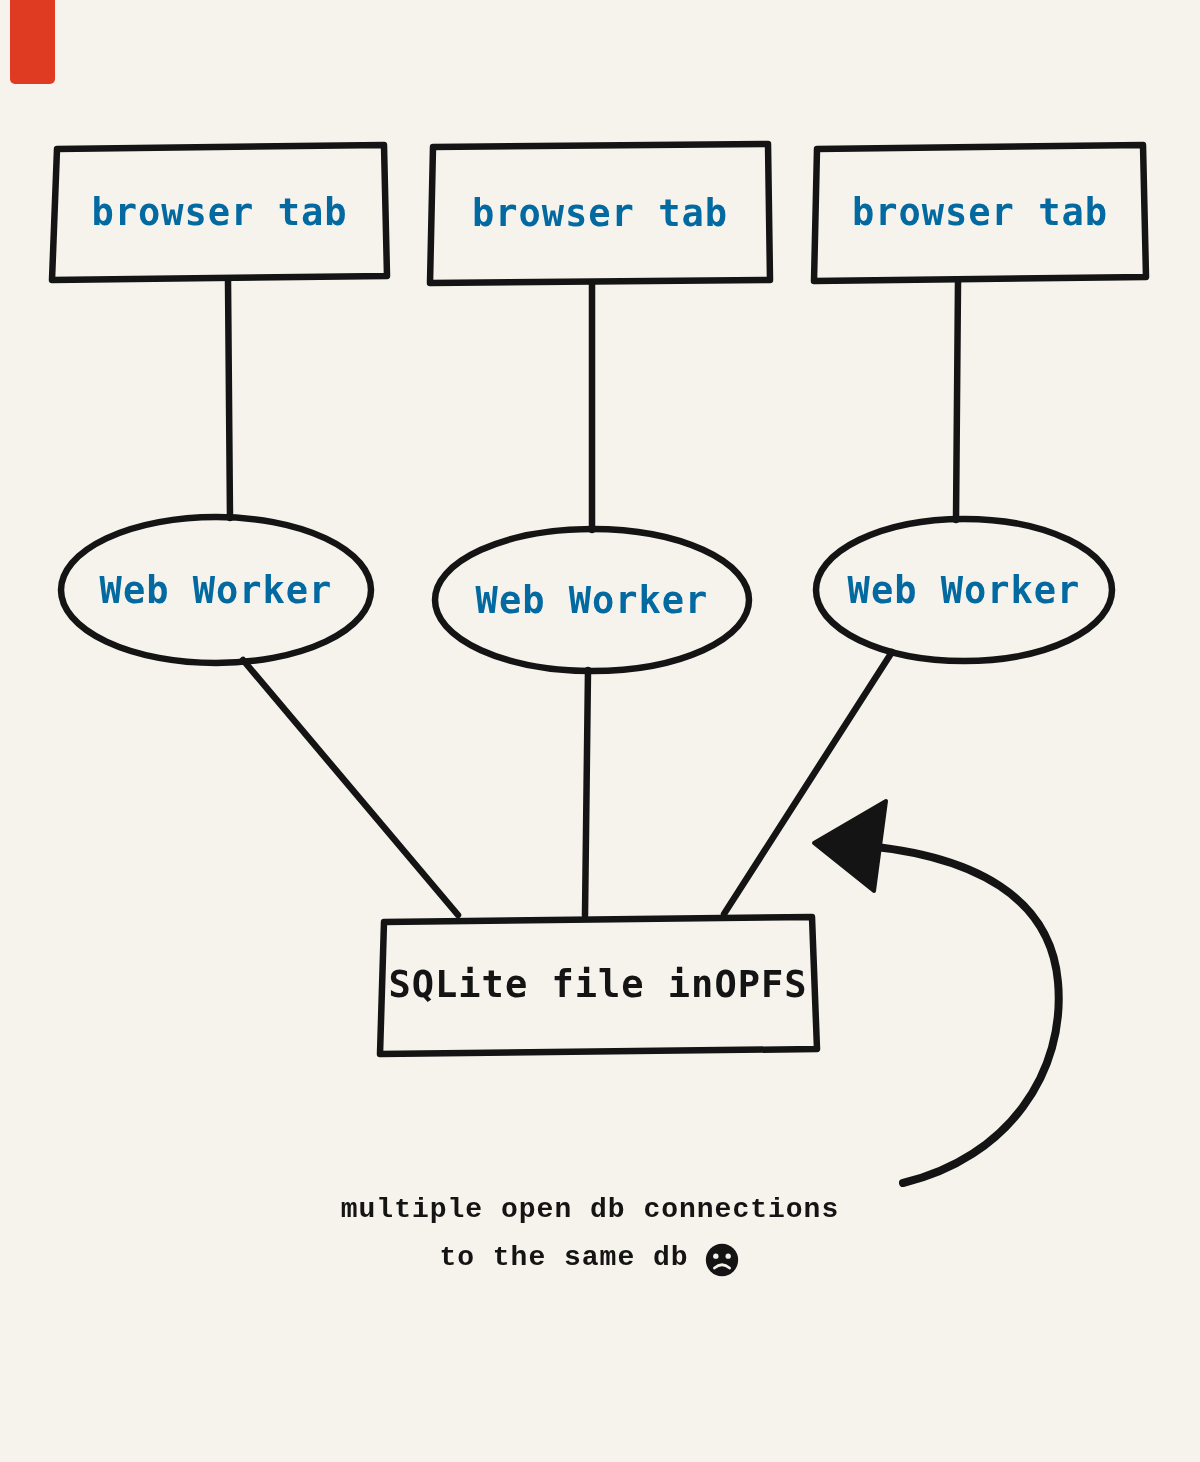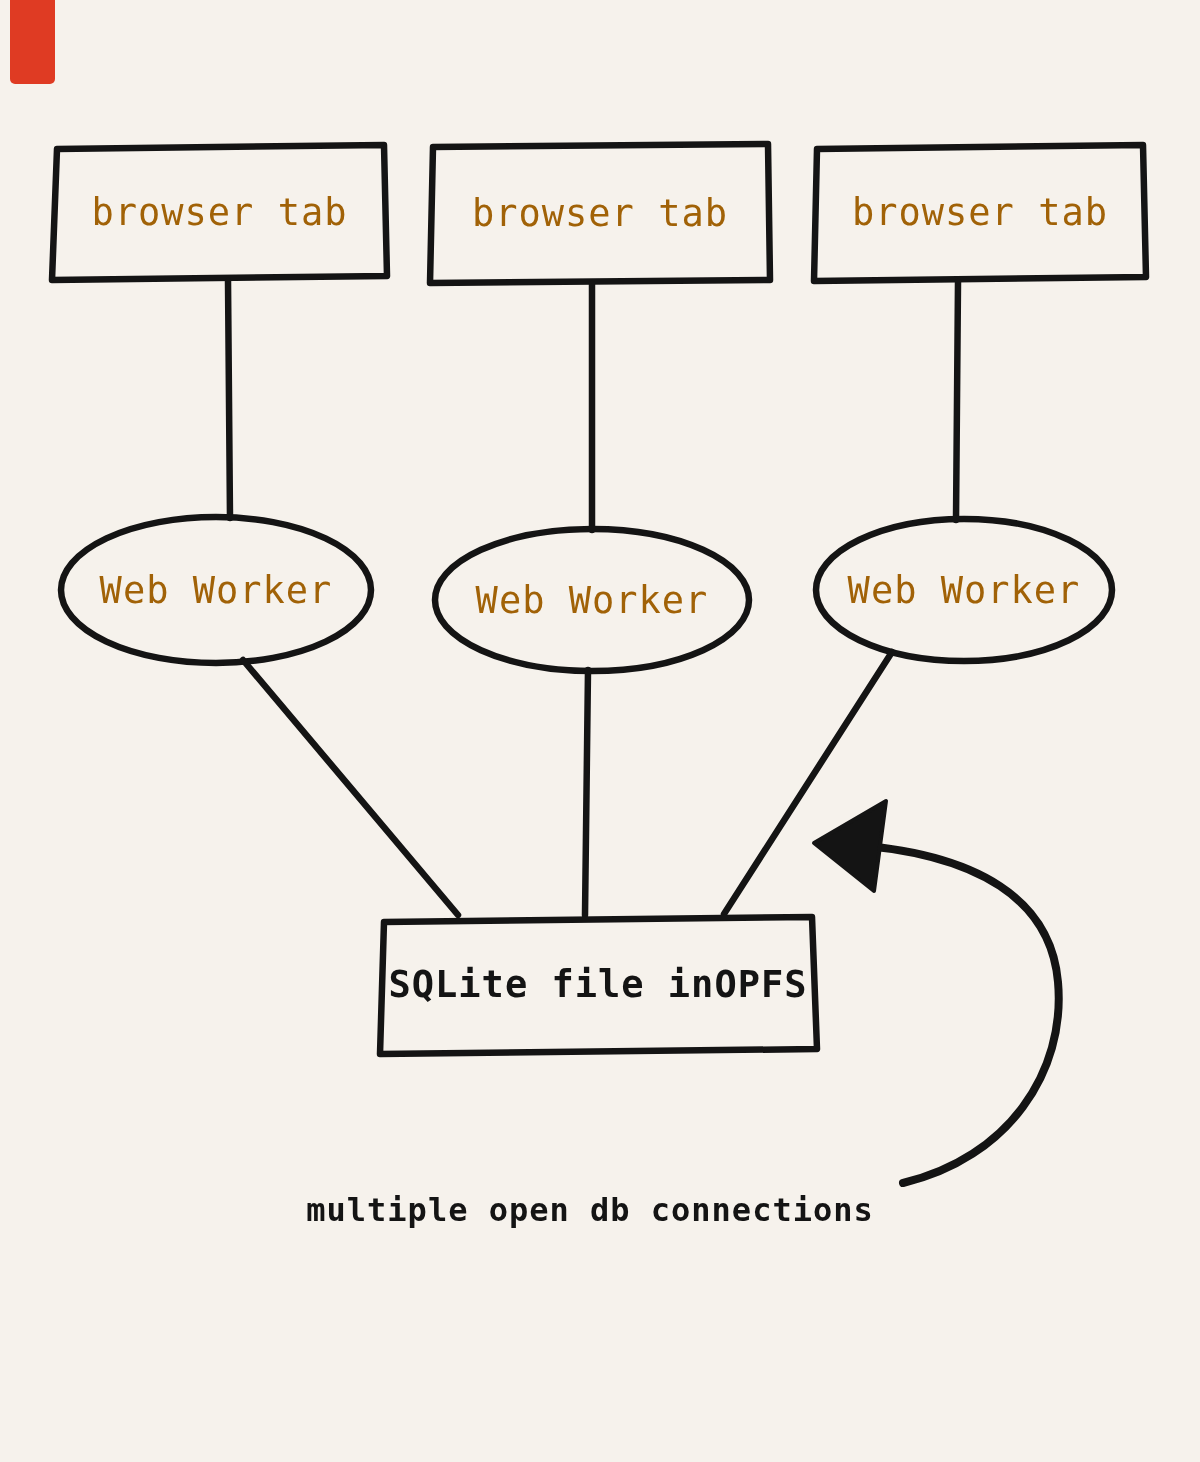--- a/index.html
+++ b/index.html
@@ -22,23 +22,23 @@
     width: 1200px;
     height: 1462px;
   }
   .node-label {
     position: absolute;
     display: flex;
     align-items: center;
     justify-content: center;
     text-align: center;
     font-size: 37px;
-    font-weight: normal;
+    font-weight: bold;
     letter-spacing: 1px;
-    color: #a16207;
+    color: #0369a1;
   }
   .sqlite-label {
     position: absolute;
     display: flex;
     flex-direction: row;
     align-items: center;
     justify-content: center;
     text-align: center;
     font-size: 37px;
     font-weight: bold;
@@ -46,24 +46,25 @@
     line-height: 46px;
   }
   .caption {
     position: absolute;
     left: 0;
     top: 1186px;
     width: 1180px;
     display: flex;
     flex-direction: column;
     align-items: center;
-    font-size: 32px;
+    font-size: 28px;
     font-weight: bold;
     letter-spacing: 1px;
     line-height: 48px;
+    font-family: Liberation Mono, monospace;
   }
   .caption-line2 {
     display: flex;
     align-items: center;
     gap: 14px;
   }
   .face-icon {
     display: inline-block;
     width: 38px;
     height: 38px;
@@ -110,15 +111,24 @@
   <div class="node-label" style="left:435px; top:529px; width:314px; height:142px;">Web Worker</div>
   <div class="node-label" style="left:816px; top:519px; width:296px; height:142px;">Web Worker</div>
 
   <div class="sqlite-label" style="left:380px; top:918px; width:436px; height:134px;">
     <span>SQLite file in</span>
     <span>OPFS</span>
   </div>
 
   <div class="caption">
     <span>multiple open db connections</span>
+    <span class="caption-line2">
+      <span>to the same db</span>
+      <svg class="face-icon" viewBox="0 0 40 40">
+        <circle cx="20" cy="20" r="17" fill="#141414"></circle>
+        <circle cx="13.5" cy="16" r="2.8" fill="#f6f2ec"></circle>
+        <circle cx="26.5" cy="16" r="2.8" fill="#f6f2ec"></circle>
+        <path d="M 12 28.5 Q 20 21.5 28 28.5" fill="none" stroke="#f6f2ec" stroke-width="2.8" stroke-linecap="round"></path>
+      </svg>
+    </span>
   </div>
 
 </div>
 
 </body></html>

